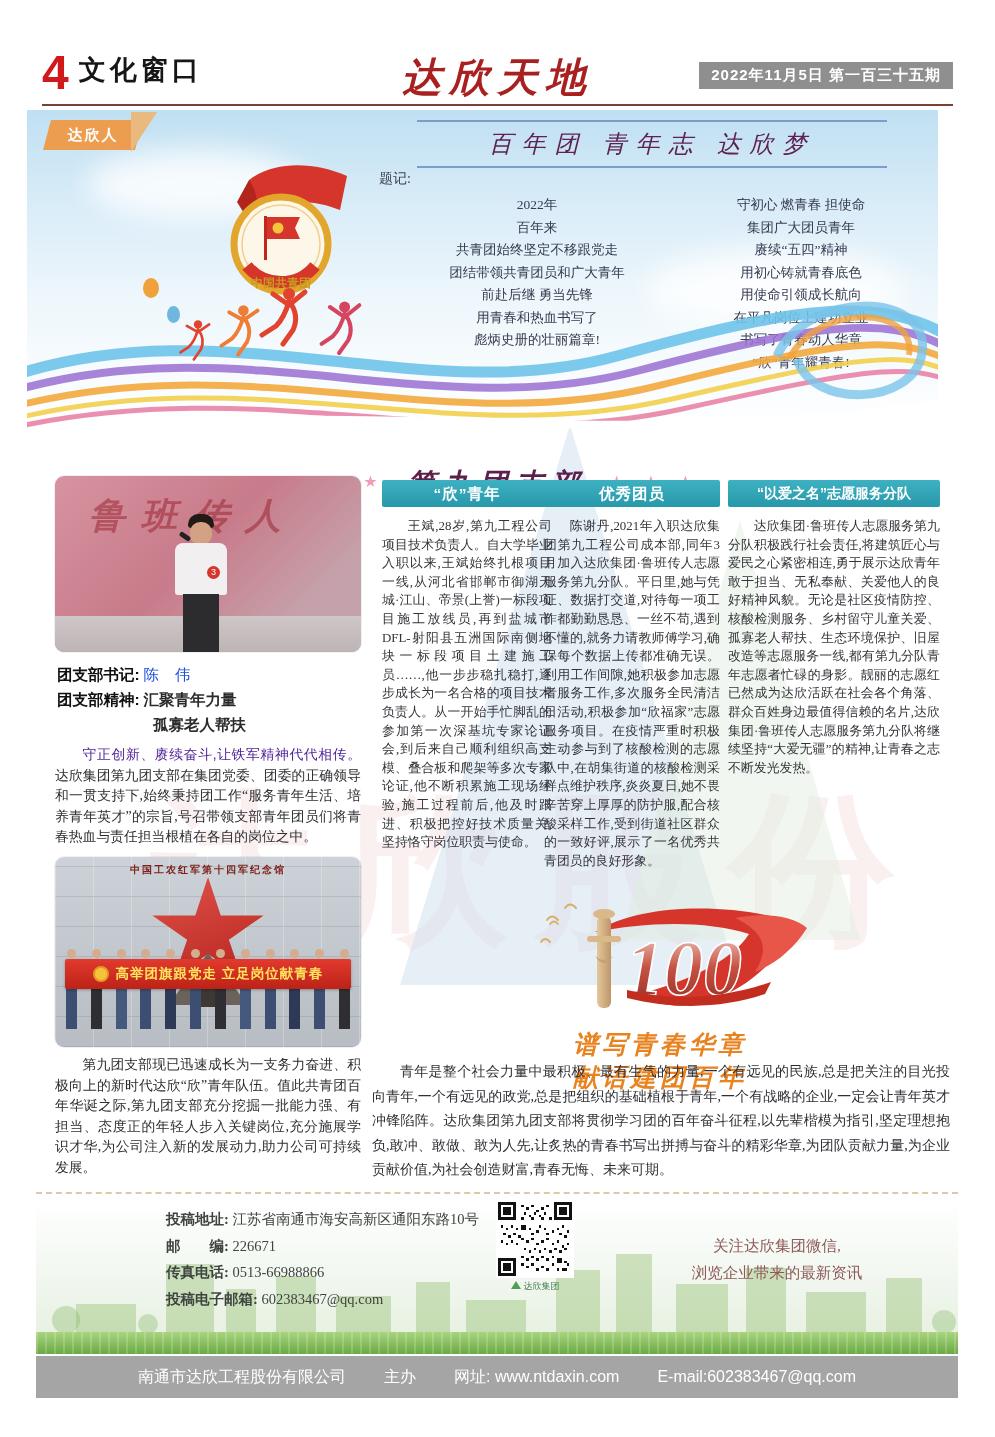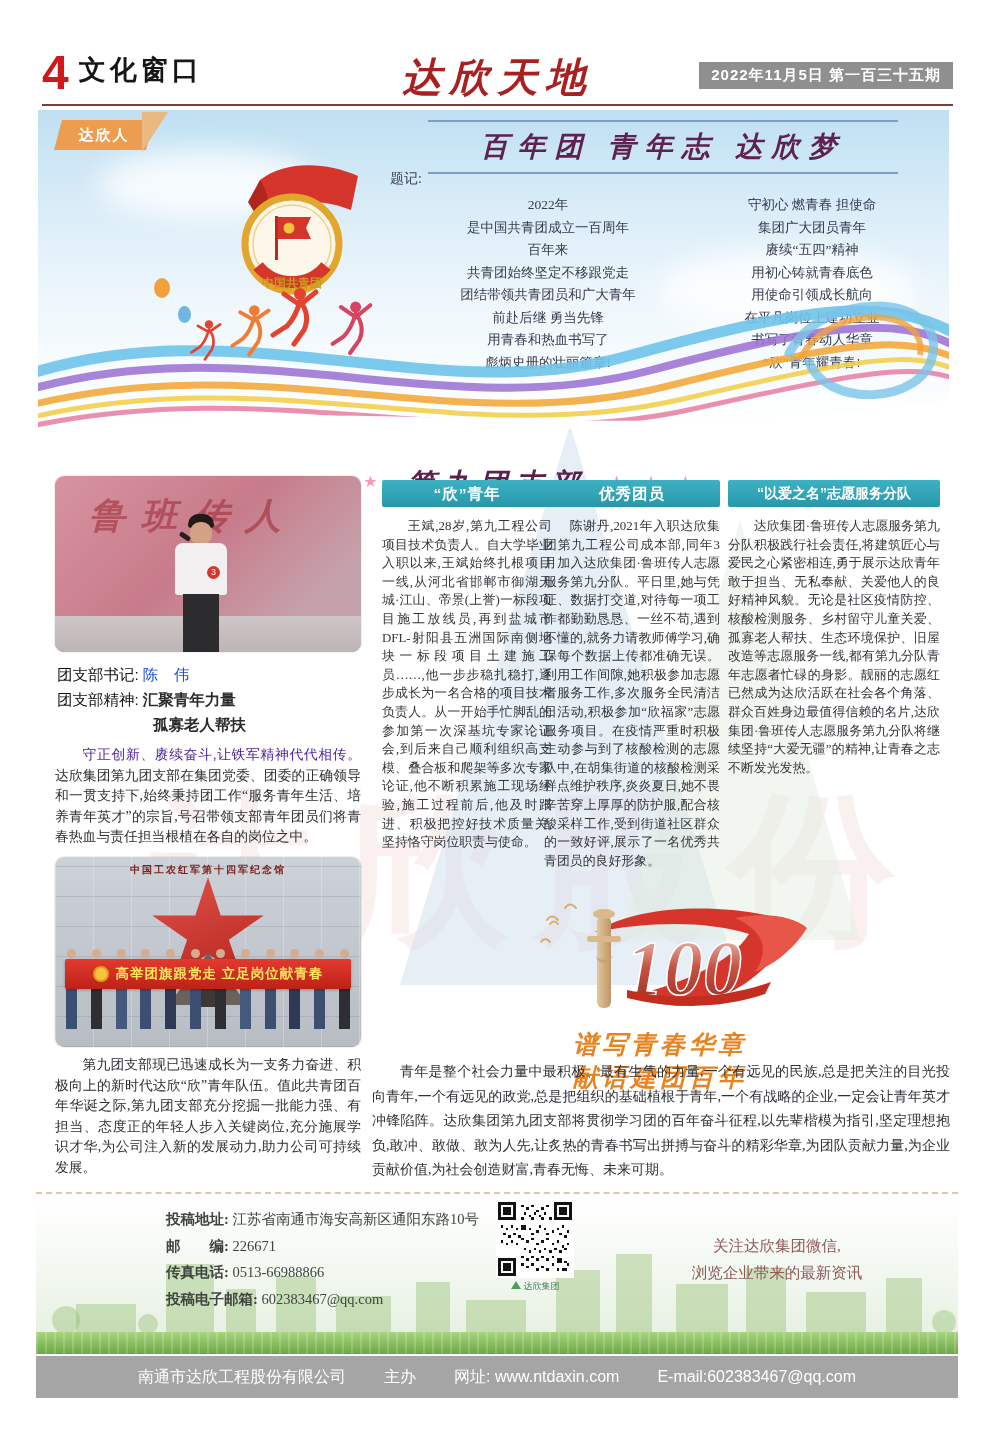--- a/index.html
+++ b/index.html
@@ -25,31 +25,31 @@
     font-size:27px;font-weight:bold;color:#161616;letter-spacing:4px;margin-left:10px;
     vertical-align:10px;}
   .masthead{position:absolute;left:0;right:0;top:2px;text-align:center;
     font-size:40px;font-weight:bold;font-style:italic;color:#a8201f;letter-spacing:8px;}
   .issue-box{position:absolute;right:0;top:14px;background:#8f8f8f;color:#fff;
     font-family:"Liberation Sans","DejaVu Sans",sans-serif;font-size:15px;font-weight:bold;
     padding:4px 12px;letter-spacing:1px;}
   #header-rule{position:absolute;left:42px;top:104px;width:911px;height:2px;background:#7b4031;}
 
   
-  #banner{position:absolute;left:38px;top:110px;width:911px;height:318px;overflow:hidden;
+  #banner{position:absolute;left:27px;top:110px;width:911px;height:318px;overflow:hidden;
     background:linear-gradient(180deg,#bfe0f2 0%,#d9ecf8 30%,#eef7fc 60%,#ffffff 100%);z-index:1;}
   .cloud{position:absolute;background:rgba(255,255,255,.8);border-radius:50%;filter:blur(14px);}
   .tag{position:absolute;left:16px;top:10px;width:100px;height:30px;background:#ec9d50;
     color:#fff;font-size:15px;font-weight:bold;line-height:30px;text-align:center;
     clip-path:polygon(8% 0,100% 0,92% 100%,0 100%);letter-spacing:2px;}
   .tag-fold{position:absolute;left:104px;top:2px;width:0;height:0;
     border-left:26px solid #e9b97f;border-bottom:40px solid transparent;}
   .banner-title{position:absolute;left:390px;top:10px;width:470px;text-align:center;}
   .banner-title .rule{height:2px;background:#7d9cc8;}
-  .banner-title .txt{font-size:28px;font-weight:bold;font-style:italic;color:#5e2150;
+  .banner-title .txt{font-size:24px;font-weight:normal;font-style:italic;color:#5e2150;
     letter-spacing:9px;padding:6px 0;}
   .preface{position:absolute;left:352px;top:60px;font-size:14px;color:#3b3f52;}
   .poem-wrap{position:absolute;left:378px;top:84px;width:528px;display:flex;}
   .poem-col{flex:1;text-align:center;font-size:13.5px;line-height:22.5px;color:#363b50;}
   #emblem{position:absolute;left:190px;top:40px;width:134px;height:158px;}
   #runners{position:absolute;left:150px;top:172px;width:230px;height:100px;z-index:3;}
   .balloon{position:absolute;border-radius:50%;z-index:3;}
   #waves{position:absolute;left:-10px;bottom:-8px;width:931px;height:175px;z-index:2;}
 
   
@@ -72,21 +72,21 @@
   .speaker .face{position:absolute;left:23px;top:8px;width:22px;height:22px;background:#d3a183;
     border-radius:46% 46% 40% 40%;}
   .speaker .mic{position:absolute;left:12px;top:20px;width:12px;height:5px;background:#222;
     border-radius:2px;transform:rotate(35deg);}
   .speaker .shirt{position:absolute;left:8px;top:29px;width:52px;height:52px;background:#f2eff1;
     border-radius:8px 8px 3px 3px;}
   .speaker .badge{position:absolute;left:40px;top:52px;width:13px;height:13px;background:#d6352b;
     border-radius:50%;color:#fff;font-size:9px;line-height:13px;text-align:center;}
   .speaker .pants{position:absolute;left:16px;top:80px;width:36px;height:58px;background:#2c2b2e;}
   .caps{margin:10px 2px 0 2px;font-size:15.5px;line-height:25px;}
-  .cap-label{font-family:"Liberation Sans","DejaVu Sans",sans-serif;font-weight:normal;color:#111;}
+  .cap-label{font-family:"Liberation Sans","DejaVu Sans",sans-serif;font-weight:bold;color:#111;}
   .cap-name{letter-spacing:6px;color:#1d4ed8;}
   .cap-bold{font-weight:bold;color:#2b2b2b;}
   .cap-indent{padding-left:96px;}
   .lpara{margin:8px 0 0 0;font-size:13.8px;line-height:20.6px;text-align:justify;text-indent:2em;}
   .lead{font-family:"Liberation Sans","DejaVu Sans",sans-serif;font-weight:normal;color:#4c1d95;}
   #photo2{height:190px;margin-top:9px;background:linear-gradient(#ccd2d7,#b7bdc3);}
   #photo2 .seams{position:absolute;inset:0;background:
     repeating-linear-gradient(90deg,rgba(255,255,255,.25) 0 1px,transparent 1px 38px),
     repeating-linear-gradient(0deg,rgba(120,126,132,.25) 0 1px,transparent 1px 30px);}
   #photo2 .sign{position:absolute;left:0;right:0;top:6px;text-align:center;font-size:10px;
@@ -190,21 +190,20 @@
   <div class="banner-title">
     <div class="rule"></div>
     <div class="txt">百年团 青年志 达欣梦</div>
     <div class="rule"></div>
   </div>
 
   <div class="preface">题记:</div>
   <div class="poem-wrap">
     <div class="poem-col">
         <div>2022年</div>
-        <div>是中国共青团成立一百周年</div>
         <div>百年来</div>
         <div>共青团始终坚定不移跟党走</div>
         <div>团结带领共青团员和广大青年</div>
         <div>前赴后继 勇当先锋</div>
         <div>用青春和热血书写了</div>
         <div>彪炳史册的壮丽篇章!</div>
       </div>
     <div class="poem-col">
         <div>守初心 燃青春 担使命</div>
         <div>集团广大团员青年</div>

